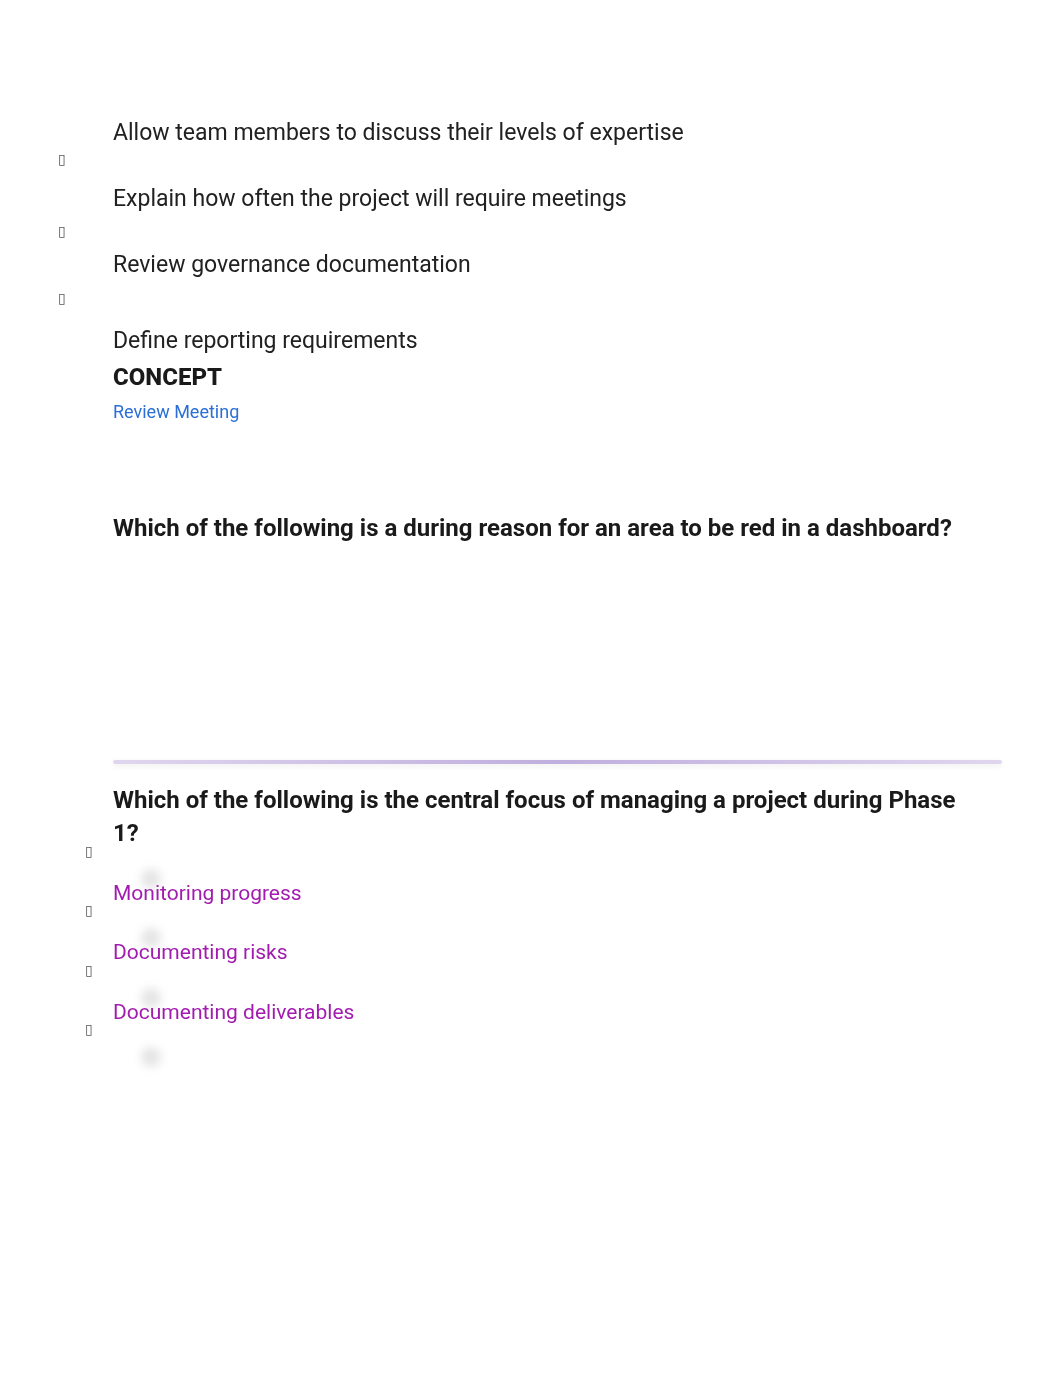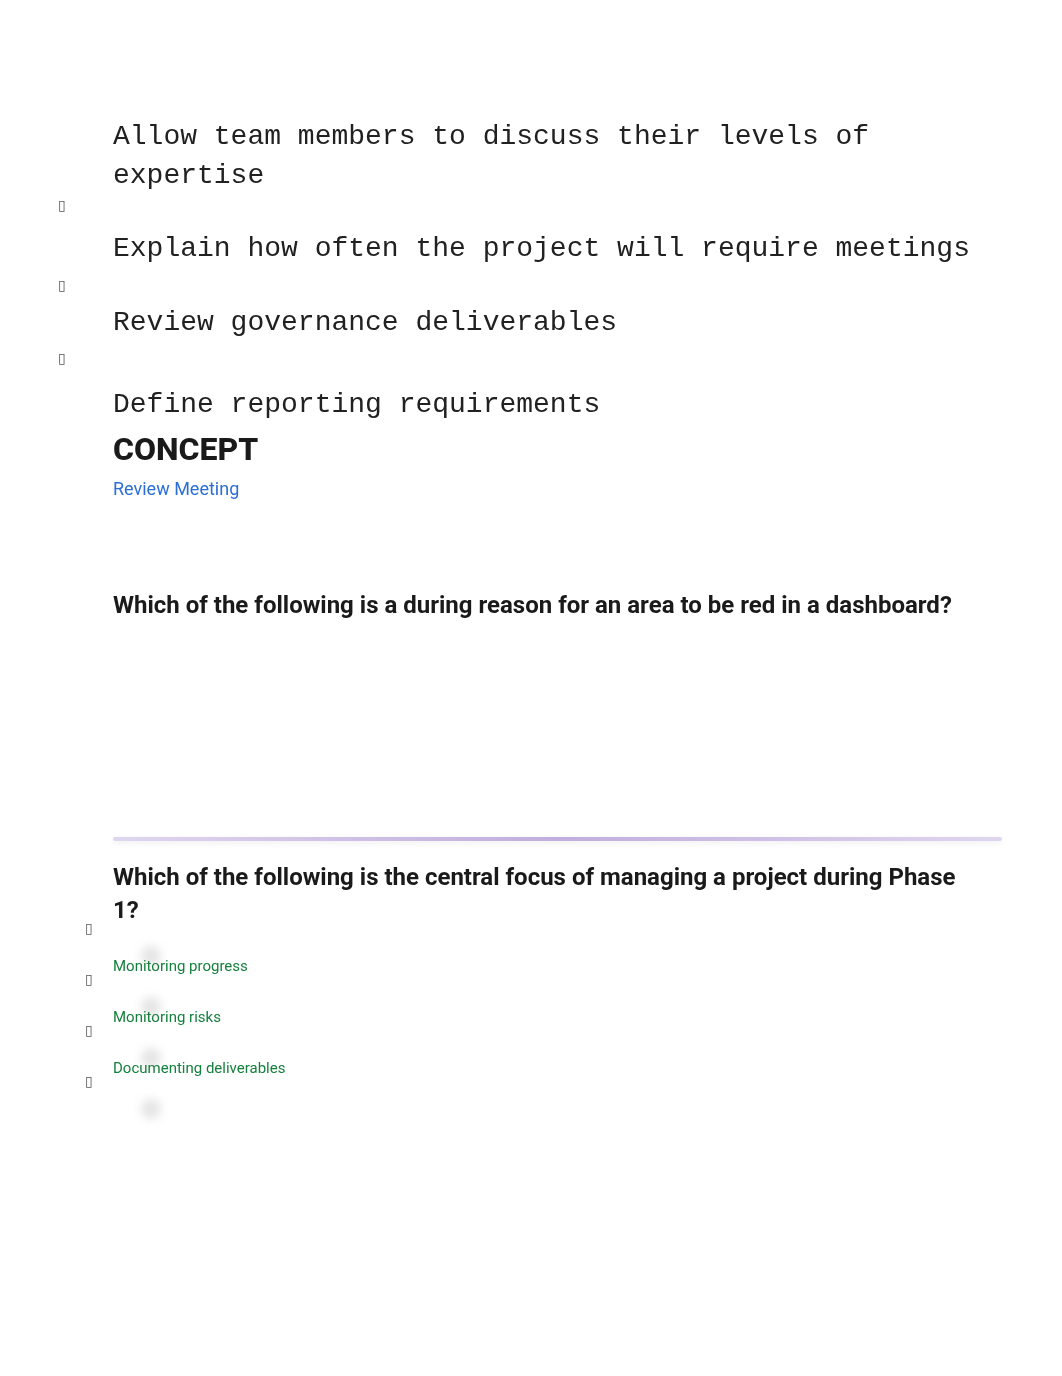--- a/index.html
+++ b/index.html
@@ -13,30 +13,30 @@
       width: 1062px;
       height: 1376px;
       position: relative;
     }
     .content {
       padding-left: 85px;
       padding-right: 60px;
       padding-top: 115px;
     }
     .option-text {
-      font-size: 15px;
-      color: #15803d;
+      font-size: 21px;
+      color: #a21caf;
       line-height: 1.4;
       padding-left: 0px;
     }
     .option-block {
       margin-bottom: 34px;
     }
     .concept-heading {
-      font-size: 32px;
+      font-size: 24px;
       font-weight: 800;
       color: #1a1a1a;
       margin-top: 6px;
       margin-bottom: 10px;
       padding-left: 28px;
     }
     .concept-link {
       font-size: 18px;
       color: #2b6fd6;
       padding-left: 28px;
@@ -60,27 +60,26 @@
       margin-left: 28px;
       margin-right: 0px;
       margin-bottom: 20px;
       border-radius: 2px;
       box-shadow: 0 2px 6px rgba(0,0,0,0.08);
     }
     .section2-options {
       position: relative;
     }
     .option-text-indented {
-      font-size: 28px;
+      font-size: 23px;
       color: #212121;
       line-height: 1.4;
       padding-left: 28px;
       margin-top: 2px;
       margin-bottom: 2px;
-      font-family: Liberation Mono, monospace;
     }
     .bullet-left {
       position: absolute;
       left: -27px;
       font-size: 14px;
       color: #555;
     }
     .q2-option {
       position: relative;
       margin-bottom: 30px;
@@ -118,21 +117,21 @@
     </div>
 
     <div class="option-block" style="margin-top:28px;">
       <div class="option-text-indented">Explain how often the project will require meetings</div>
       <div style="position:relative;">
         <span class="bullet-left" style="top:6px;">▯</span>
       </div>
     </div>
 
     <div class="option-block" style="margin-top:28px;">
-      <div class="option-text-indented">Review governance deliverables</div>
+      <div class="option-text-indented">Review governance documentation</div>
       <div style="position:relative;">
         <span class="bullet-left" style="top:6px;">▯</span>
       </div>
     </div>
 
     <div class="option-block" style="margin-top:43px; margin-bottom:0;">
       <div class="option-text-indented">Define reporting requirements</div>
     </div>
   </div>
 
@@ -151,21 +150,21 @@
   <div class="section2-options">
     <div class="q2-option">
       <div class="blur-circle"></div>
       <span class="q2-bullet" style="top:-36px;">▯</span>
       <div class="option-text">Monitoring progress</div>
     </div>
 
     <div class="q2-option">
       <div class="blur-circle"></div>
       <span class="q2-bullet" style="top:-36px;">▯</span>
-      <div class="option-text">Monitoring risks</div>
+      <div class="option-text">Documenting risks</div>
     </div>
 
     <div class="q2-option">
       <div class="blur-circle"></div>
       <span class="q2-bullet" style="top:-36px;">▯</span>
       <div class="option-text">Documenting deliverables</div>
     </div>
 
     <div class="q2-option" style="margin-bottom:0;">
       <div class="blur-circle"></div>

